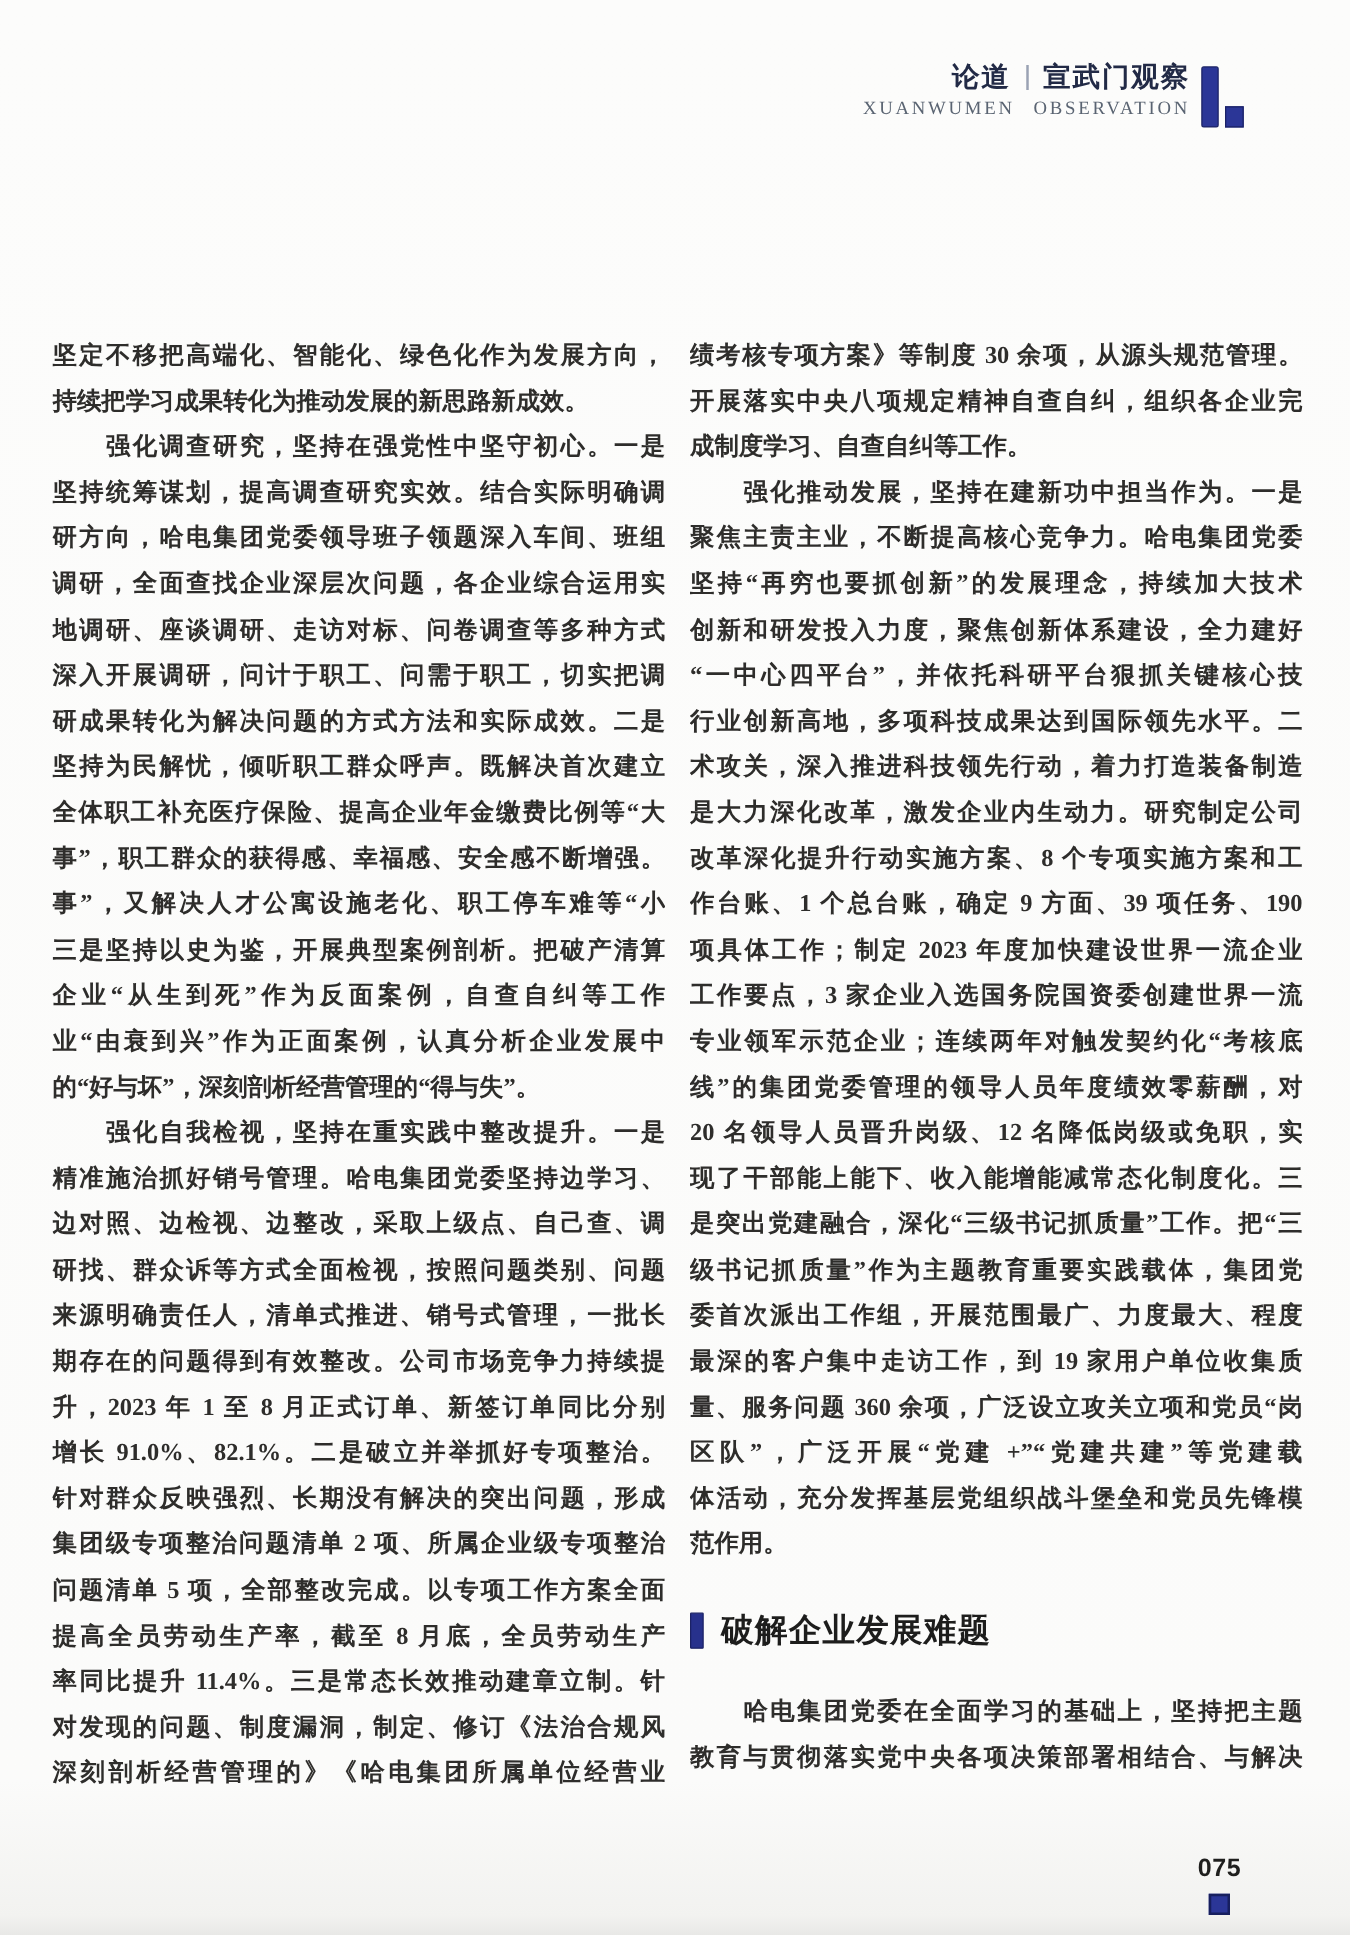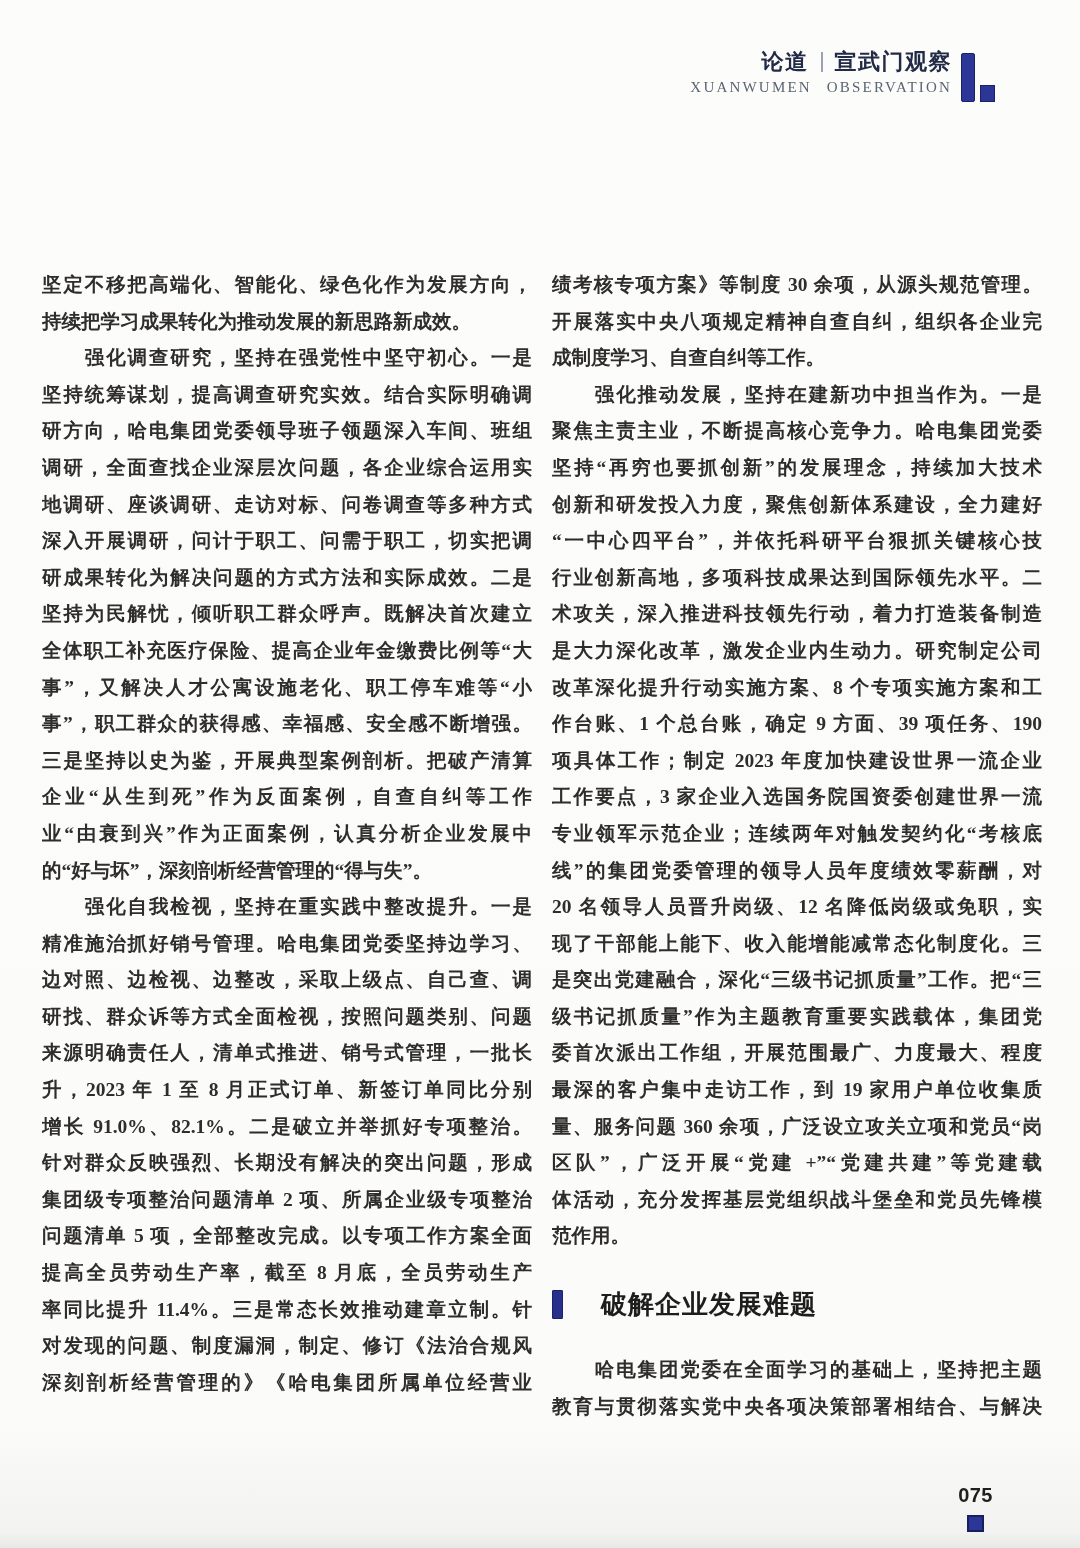--- a/index.html
+++ b/index.html
@@ -60,21 +60,20 @@
   }
   .line.para-end { text-align-last: left; }
 
   
   .section-heading {
     margin: 32px 0 31px 0; padding: 0;
     display: flex; align-items: center;
     font-size: 26px; font-weight: 700; color: #1d1d1c;
     letter-spacing: 1px; line-height: 34px;
     font-family: "Liberation Sans", "DejaVu Sans", sans-serif;
-    gap: 24px;
   }
   .heading-bar {
     display: inline-block; width: 9px; height: 27px;
     background: #27318c; border: 1px solid #1b2265;
     margin-right: 14px; border-radius: 1px;
   }
 
   
   .page-footer {
     position: absolute; top: 1484px; right: 87px;
@@ -113,31 +112,32 @@
         <div class="line para-end">持续把学习成果转化为推动发展的新思路新成效。</div>
         <div class="line">　　强化调查研究，坚持在强党性中坚守初心。一是</div>
         <div class="line">坚持统筹谋划，提高调查研究实效。结合实际明确调</div>
         <div class="line">研方向，哈电集团党委领导班子领题深入车间、班组</div>
         <div class="line">调研，全面查找企业深层次问题，各企业综合运用实</div>
         <div class="line">地调研、座谈调研、走访对标、问卷调查等多种方式</div>
         <div class="line">深入开展调研，问计于职工、问需于职工，切实把调</div>
         <div class="line">研成果转化为解决问题的方式方法和实际成效。二是</div>
         <div class="line">坚持为民解忧，倾听职工群众呼声。既解决首次建立</div>
         <div class="line">全体职工补充医疗保险、提高企业年金缴费比例等“大</div>
+        <div class="line">事”，职工群众的获得感、幸福感、安全感不断增强。</div>
         <div class="line">事”，又解决人才公寓设施老化、职工停车难等“小</div>
-        <div class="line">事”，职工群众的获得感、幸福感、安全感不断增强。</div>
         <div class="line">三是坚持以史为鉴，开展典型案例剖析。把破产清算</div>
         <div class="line">企业“从生到死”作为反面案例，自查自纠等工作</div>
         <div class="line">业“由衰到兴”作为正面案例，认真分析企业发展中</div>
         <div class="line para-end">的“好与坏”，深刻剖析经营管理的“得与失”。</div>
         <div class="line">　　强化自我检视，坚持在重实践中整改提升。一是</div>
         <div class="line">精准施治抓好销号管理。哈电集团党委坚持边学习、</div>
         <div class="line">边对照、边检视、边整改，采取上级点、自己查、调</div>
         <div class="line">研找、群众诉等方式全面检视，按照问题类别、问题</div>
         <div class="line">来源明确责任人，清单式推进、销号式管理，一批长</div>
+        <div class="line">期存在的问题得到有效整改。公司市场竞争力持续提</div>
         <div class="line">升，2023 年 1 至 8 月正式订单、新签订单同比分别</div>
         <div class="line">增长 91.0%、82.1%。二是破立并举抓好专项整治。</div>
         <div class="line">针对群众反映强烈、长期没有解决的突出问题，形成</div>
         <div class="line">集团级专项整治问题清单 2 项、所属企业级专项整治</div>
         <div class="line">问题清单 5 项，全部整改完成。以专项工作方案全面</div>
         <div class="line">提高全员劳动生产率，截至 8 月底，全员劳动生产</div>
         <div class="line">率同比提升 11.4%。三是常态长效推动建章立制。针</div>
         <div class="line">对发现的问题、制度漏洞，制定、修订《法治合规风</div>
         <div class="line">深刻剖析经营管理的》《哈电集团所属单位经营业</div>
       </div>

